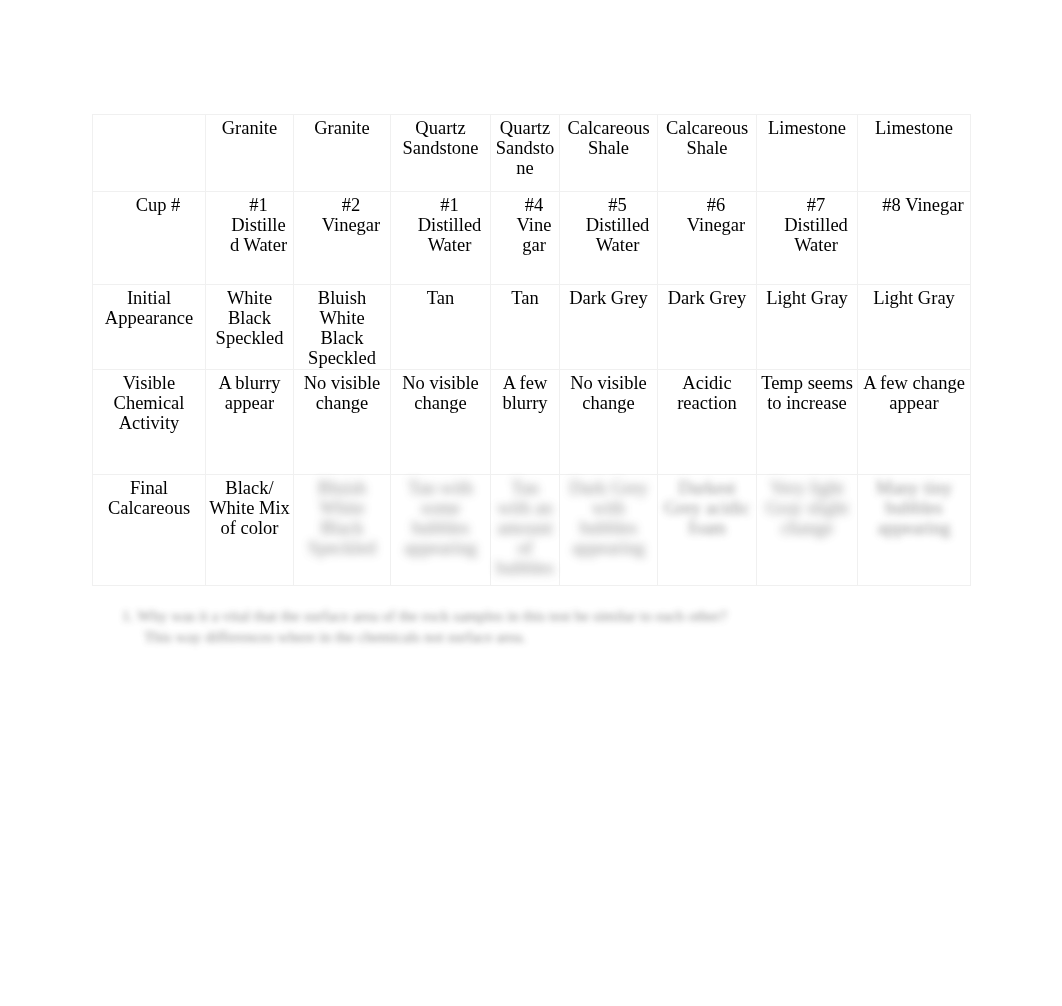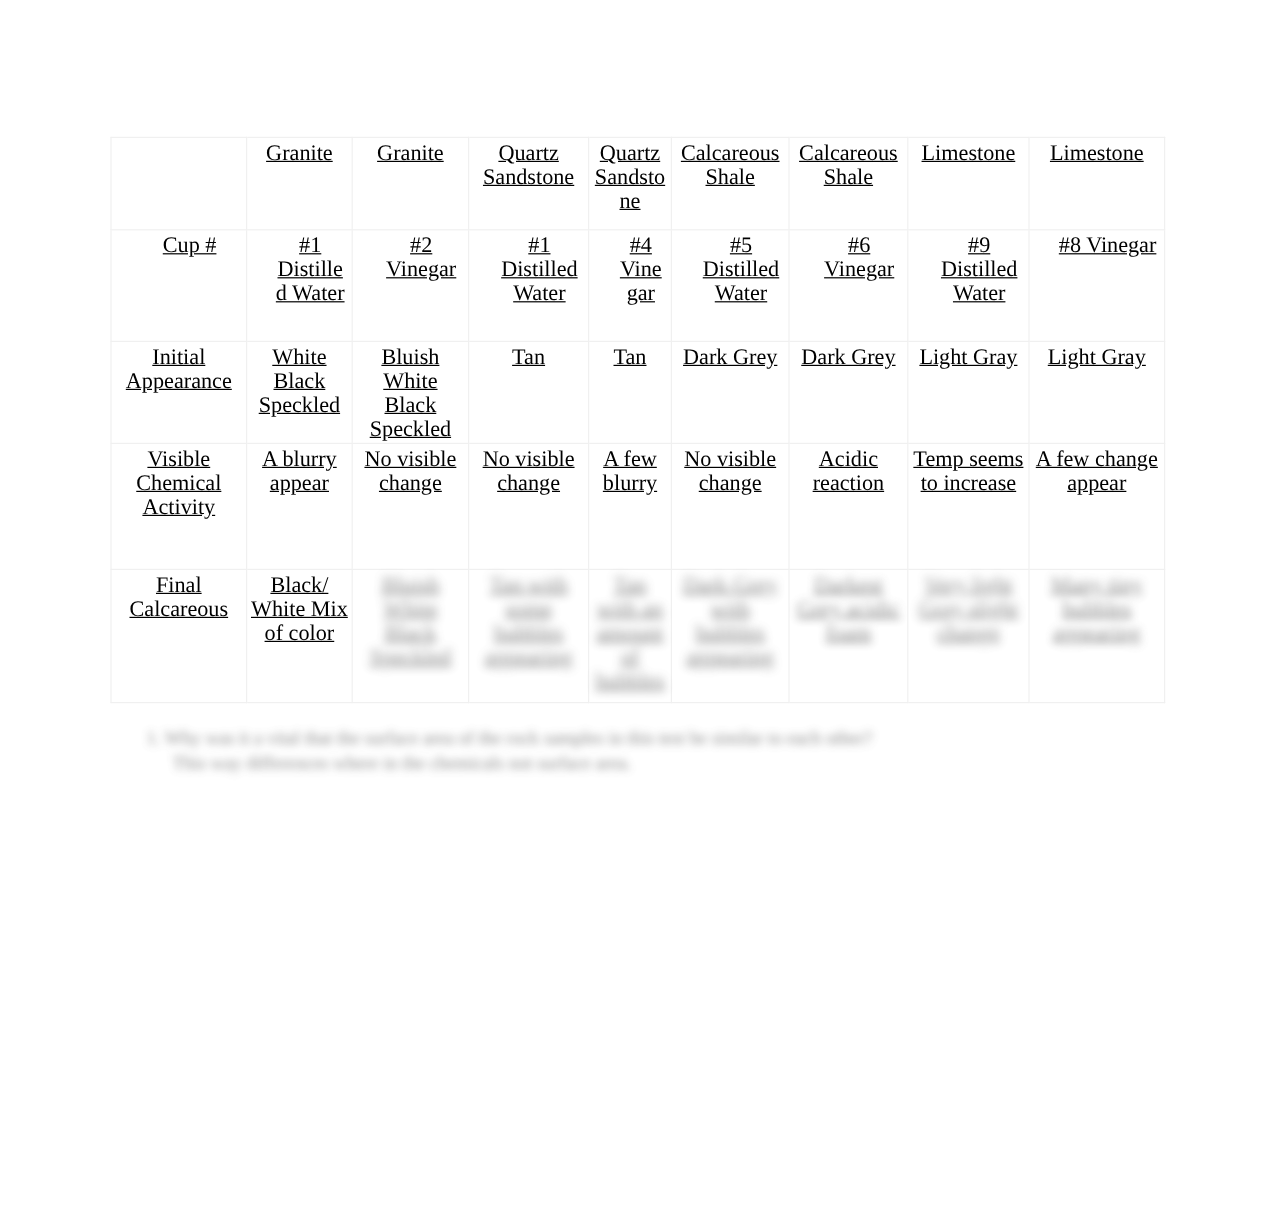--- a/index.html
+++ b/index.html
@@ -29,21 +29,20 @@
     left: 92px;
     top: 114px;
     width: 878px;
   }
 
   table.lab-table {
     border-collapse: collapse;
     table-layout: fixed;
     width: 878px;
     background: #ffffff;
-    text-decoration: underline;
   }
 
   table.lab-table td {
     border: 1px solid #f0f0f0;
     vertical-align: top;
     text-align: center;
     font-size: 18.5px;
     line-height: 1.08;
     padding: 4px 3px 0 3px;
     color: #000000;
@@ -163,21 +162,21 @@
           <td>
             <span class="cell-text">#4 Vinegar</span>
           </td>
           <td>
             <span class="cell-text">#5 Distilled Water</span>
           </td>
           <td>
             <span class="cell-text">#6 Vinegar</span>
           </td>
           <td>
-            <span class="cell-text">#9 Distilled Water</span>
+            <span class="cell-text">#7 Distilled Water</span>
           </td>
           <td>
             <span class="cell-text">#8 Vinegar</span>
           </td>
         </tr>
 
         <tr class="r-initial">
           <td>
             <span class="cell-text">Initial Appearance</span>
           </td>

